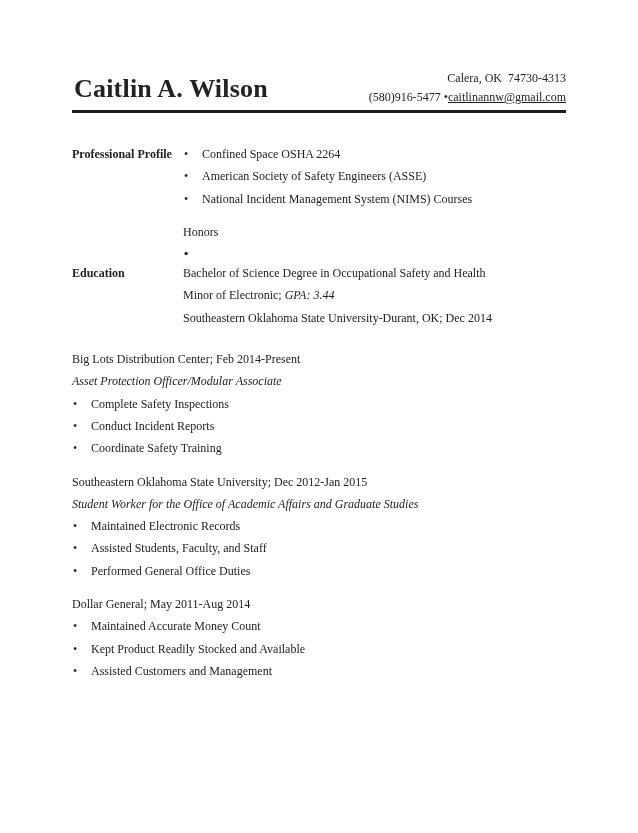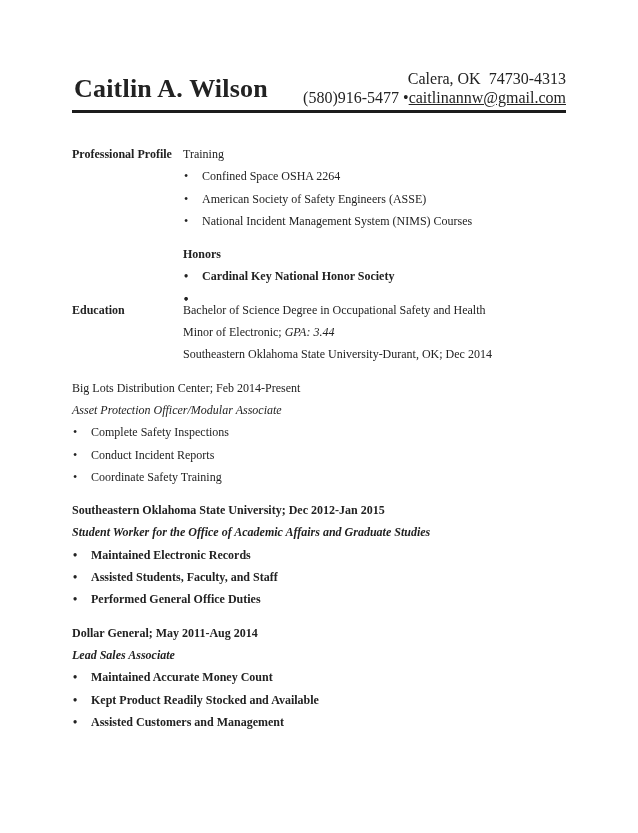--- a/index.html
+++ b/index.html
@@ -24,43 +24,43 @@
     font-size: 26px;
     font-weight: bold;
     line-height: 1;
     letter-spacing: 0.2px;
     white-space: nowrap;
   }
   .contact {
     position: absolute;
     right: 72px; top: 69px;
     text-align: right;
-    font-size: 16px;
+    font-size: 12px;
     line-height: 19px;
   }
   .contact-line { white-space: pre; }
   .email { color: inherit; text-decoration: underline; cursor: pointer; }
   .rule {
     position: absolute;
     left: 72px; top: 110px;
     width: 494px; height: 2.5px;
     background: #1c1c1c;
   }
   
   .main {
     position: absolute;
     left: 72px; top: 143px;
     width: 510px;
     font-size: 12px;
     line-height: 22.3px;
   }
   .section { display: grid; grid-template-columns: 111px 1fr; align-items: start; }
-  .section + .section { margin-top: 11px; }
+  .section + .section { margin-top: 19px; }
   .label { font-weight: bold; white-space: nowrap; }
-  .group + .group { margin-top: 11px; font-weight: bold; }
+  .group + .group { margin-top: 11px; }
   .line { white-space: nowrap; }
   .line.bullet { position: relative; padding-left: 19px; }
   .dot { position: absolute; left: 1px; top: 0; }
   .italic { font-style: italic; }
 </style>
 </head>
 <body>
 
 <div class="page">
   <div>
@@ -69,28 +69,27 @@
       <div class="contact-line">Calera, OK  74730-4313</div>
       <div class="contact-line"><span>(580)916-5477</span><span> •</span><a class="email">caitlinannw@gmail.com</a></div>
     </div>
     <div class="rule"></div>
   </div>
   <div class="main" id="resume-body">
       <div class="section">
         <div class="label">Professional Profile</div>
         <div class="col">
           <div class="group">
-            <div class="line"><span>Training</span></div>
             <div class="line bullet"><span class="dot">•</span><span>Confined Space OSHA 2264</span></div>
             <div class="line bullet"><span class="dot">•</span><span>American Society of Safety Engineers (ASSE)</span></div>
             <div class="line bullet"><span class="dot">•</span><span>National Incident Management System (NIMS) Courses</span></div>
           </div>
           <div class="group">
             <div class="line"><span>Honors</span></div>
-            <div class="line bullet"><span class="dot">•</span><span>Cardinal Key National Honor Society</span></div>
+            <div class="line bullet"><span class="dot">•</span></div>
             <div class="line bullet"><span class="dot">•</span></div>
             <div class="line bullet"><span class="dot">•</span></div>
           </div>
         </div>
       </div>
       <div class="section">
         <div class="label">Education</div>
         <div class="col">
           <div class="group">
             <div class="line"><span>Bachelor of Science Degree in Occupational Safety and Health</span></div>
@@ -110,21 +109,20 @@
           </div>
           <div class="group">
             <div class="line"><span>Southeastern Oklahoma State University; Dec 2012-Jan 2015</span></div>
             <div class="line italic"><span>Student Worker for the Office of Academic Affairs and Graduate Studies</span></div>
             <div class="line bullet"><span class="dot">•</span><span>Maintained Electronic Records</span></div>
             <div class="line bullet"><span class="dot">•</span><span>Assisted Students, Faculty, and Staff</span></div>
             <div class="line bullet"><span class="dot">•</span><span>Performed General Office Duties</span></div>
           </div>
           <div class="group">
             <div class="line"><span>Dollar General; May 2011-Aug 2014</span></div>
-            <div class="line italic"><span>Lead Sales Associate</span></div>
             <div class="line bullet"><span class="dot">•</span><span>Maintained Accurate Money Count</span></div>
             <div class="line bullet"><span class="dot">•</span><span>Kept Product Readily Stocked and Available</span></div>
             <div class="line bullet"><span class="dot">•</span><span>Assisted Customers and Management</span></div>
           </div>
         </div>
       </div>
     </div>
 </div>
 
 </body></html>

